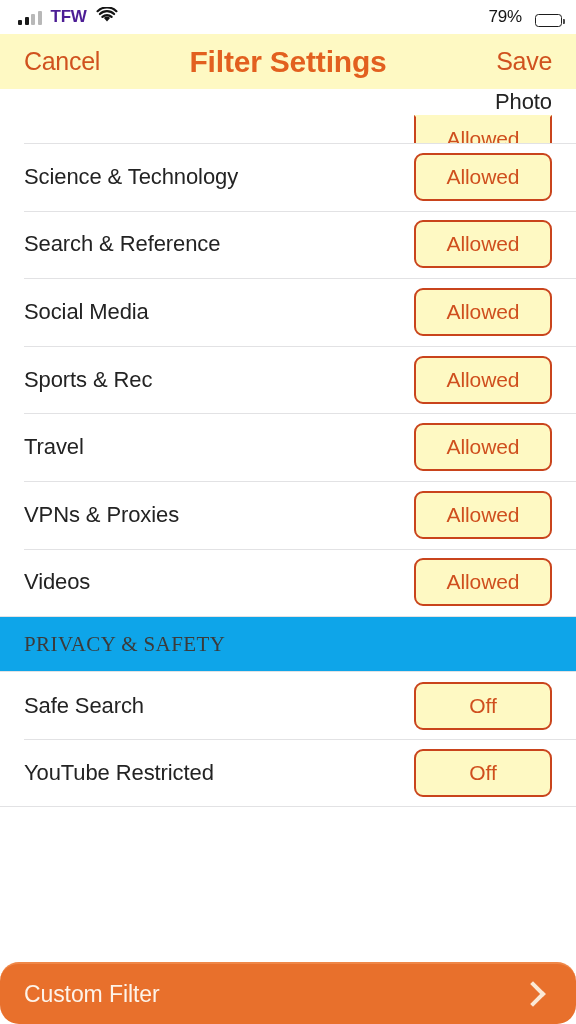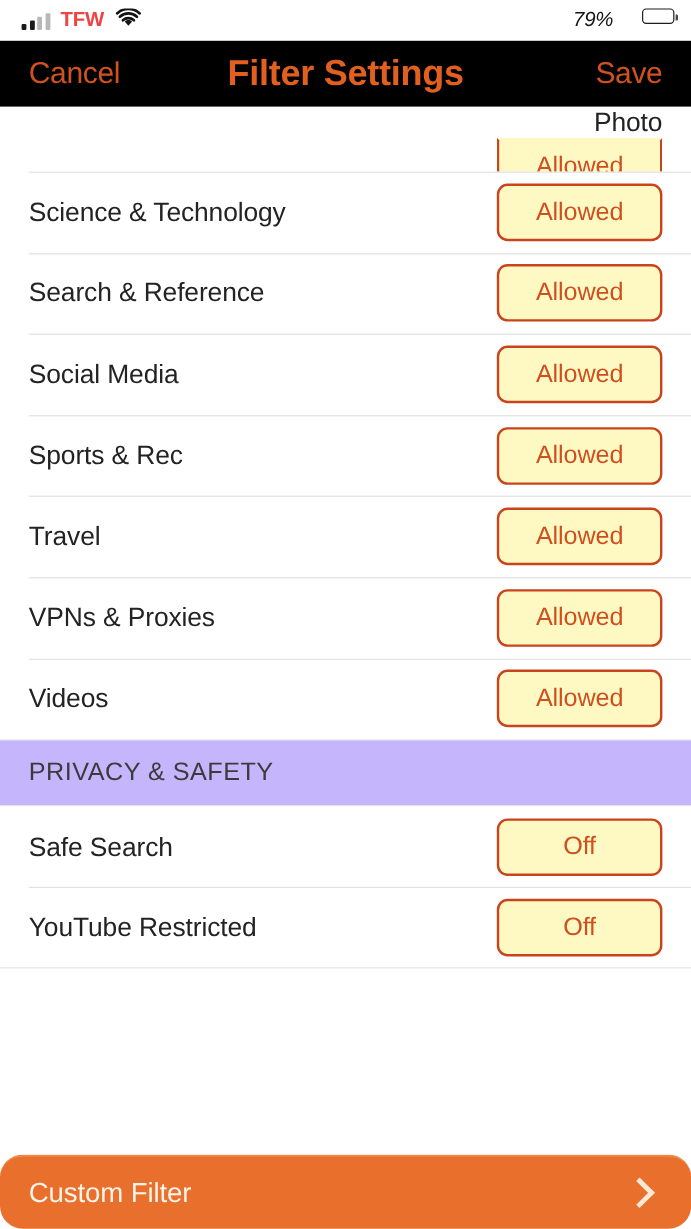--- a/index.html
+++ b/index.html
@@ -44,42 +44,41 @@
     border-radius: 1px;
     background: #1a1a1a;
   }
   .signal-bars i.b1 { height: 5px; }
   .signal-bars i.b2 { height: 8px; }
   .signal-bars i.b3 { height: 11px; background: #b8b8b8; }
   .signal-bars i.b4 { height: 14px; background: #b8b8b8; }
   .carrier {
     font-size: 17px;
     font-weight: 600;
-    color: #ef4444;
+    color: #4c1d95;
     letter-spacing: -0.2px;
   }
   .wifi-icon { display: block; }
   .status-center {
     position: absolute;
     left: 0; right: 0;
     text-align: center;
     font-size: 17px;
     font-weight: 700;
     color: #141414;
     letter-spacing: -0.2px;
     pointer-events: none;
   }
   .status-right {
     margin-left: auto;
     display: flex;
-    align-items: flex-start;
-    gap: 24px;
+    align-items: flex-end;
+    gap: 13px;
     position: relative;
     z-index: 2;
-    font-style: italic;
   }
   .battery-pct {
     font-size: 17px;
     font-weight: 500;
     color: #141414;
     letter-spacing: -0.2px;
   }
   .battery {
     position: relative;
     width: 27px;
@@ -105,21 +104,21 @@
   }
 
   
   .nav-bar {
     height: 55px;
     display: flex;
     align-items: center;
     justify-content: space-between;
     padding: 0 24px;
     box-sizing: border-box;
-    background: #000000;
+    background: #fef9c3;
     position: relative;
   }
   .nav-btn {
     font-size: 25px;
     color: #d0521f;
     letter-spacing: -0.3px;
     white-space: nowrap;
     background: none;
     border: none;
     padding: 0;
@@ -209,21 +208,22 @@
     height: 1px;
     background: #e2e2e4;
     width: 100%;
   }
   .section-header {
     height: 54px;
     display: flex;
     align-items: center;
     padding: 0 24px;
     box-sizing: border-box;
-    background: #c4b5fd;
+    background: #0ea5e9;
+    font-family: Liberation Serif, serif;
   }
   .section-header-text {
     font-size: 21px;
     font-weight: 500;
     color: #3b3b3b;
     letter-spacing: 0.4px;
   }
   .section-top-rule {
     height: 1px;
     background: #e2e2e4;

